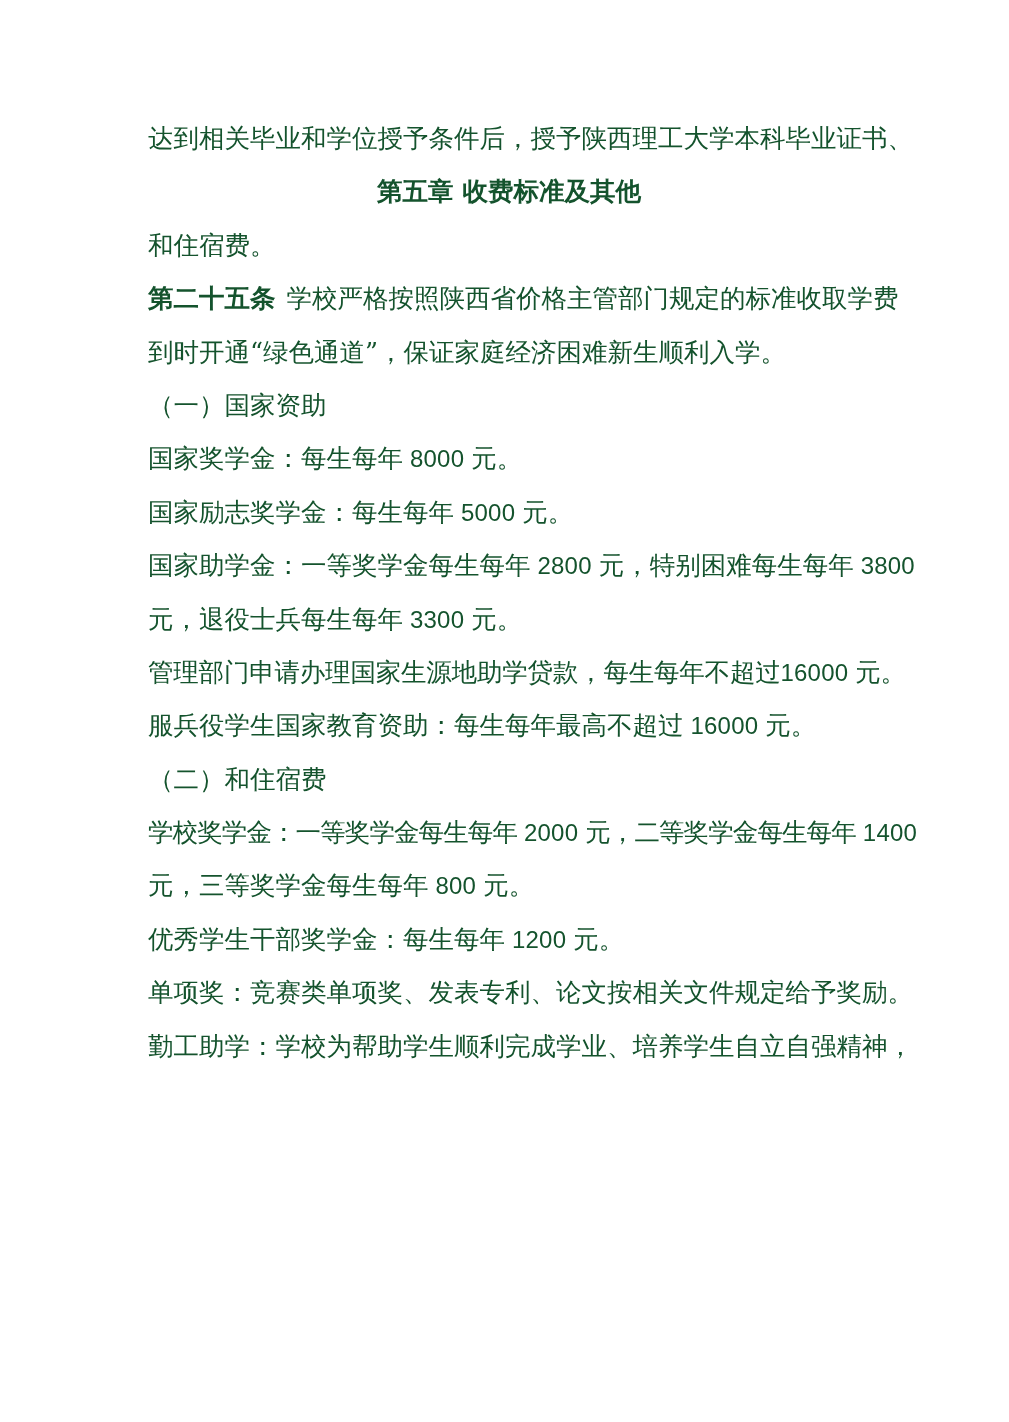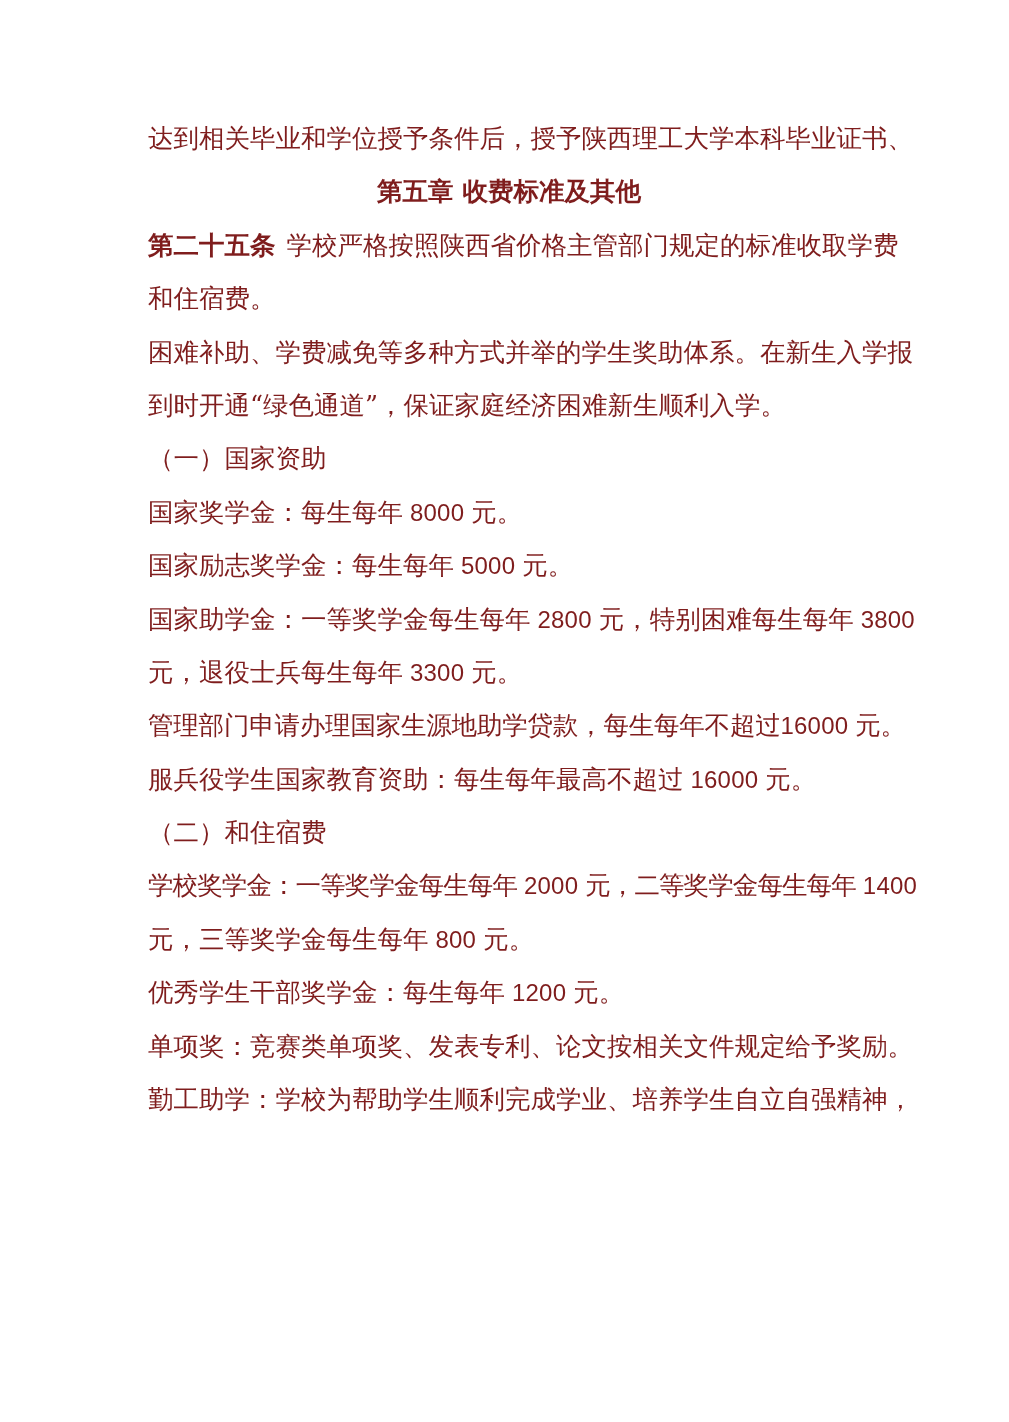--- a/index.html
+++ b/index.html
@@ -23,21 +23,21 @@
     left: 148px;
     top: 112px;
     width: 722px;
   }
   
   .line {
     height: 53.4px;
     line-height: 53.4px;
     font-size: 25.5px;
     white-space: nowrap;
-    color: #7f1d1d;
+    color: #14532d;
     letter-spacing: 0;
   }
   
   .line.just {
     display: flex;
     justify-content: space-between;
     white-space: nowrap;
   }
   .line.just > .seg {
     display: inline-block;
@@ -70,32 +70,28 @@
   <div class="doc-body">
 
     <div class="line just">
       <span class="seg">达到相关毕业和学位授予条件后，授予陕西理工大学本科毕业证</span>
         <span class="seg">书、</span>
     </div>
 
 
     <div class="line center">第五章 收费标准及其他</div>
 
+    <div class="line">和住宿费。</div>
+
     <div class="line just">
       <span class="seg"><span class="bold">第二十五条</span><span class="gaparticle"></span><span>学校严格按照陕西省价格主管部门规定的标准收取学</span></span>
         <span class="seg">费</span>
     </div>
 
-    <div class="line">和住宿费。</div>
 
-
-    <div class="line just">
-      <span class="seg">困难补助、学费减免等多种方式并举的学生奖助体系。在新生入学</span>
-        <span class="seg">报</span>
-    </div>
 
     <div class="line">到时开通“绿色通道”，保证家庭经济困难新生顺利入学。</div>
 
     <div class="line">（一）国家资助</div>
 
     <div class="line"><span>国家奖学金：每生每年</span><span class="gapsm"></span><span class="num">8000</span><span class="gapsm"></span><span>元。</span></div>
 
     <div class="line"><span>国家励志奖学金：每生每年</span><span class="gapsm"></span><span class="num">5000</span><span class="gapsm"></span><span>元。</span></div>
 
     <div class="line just">

